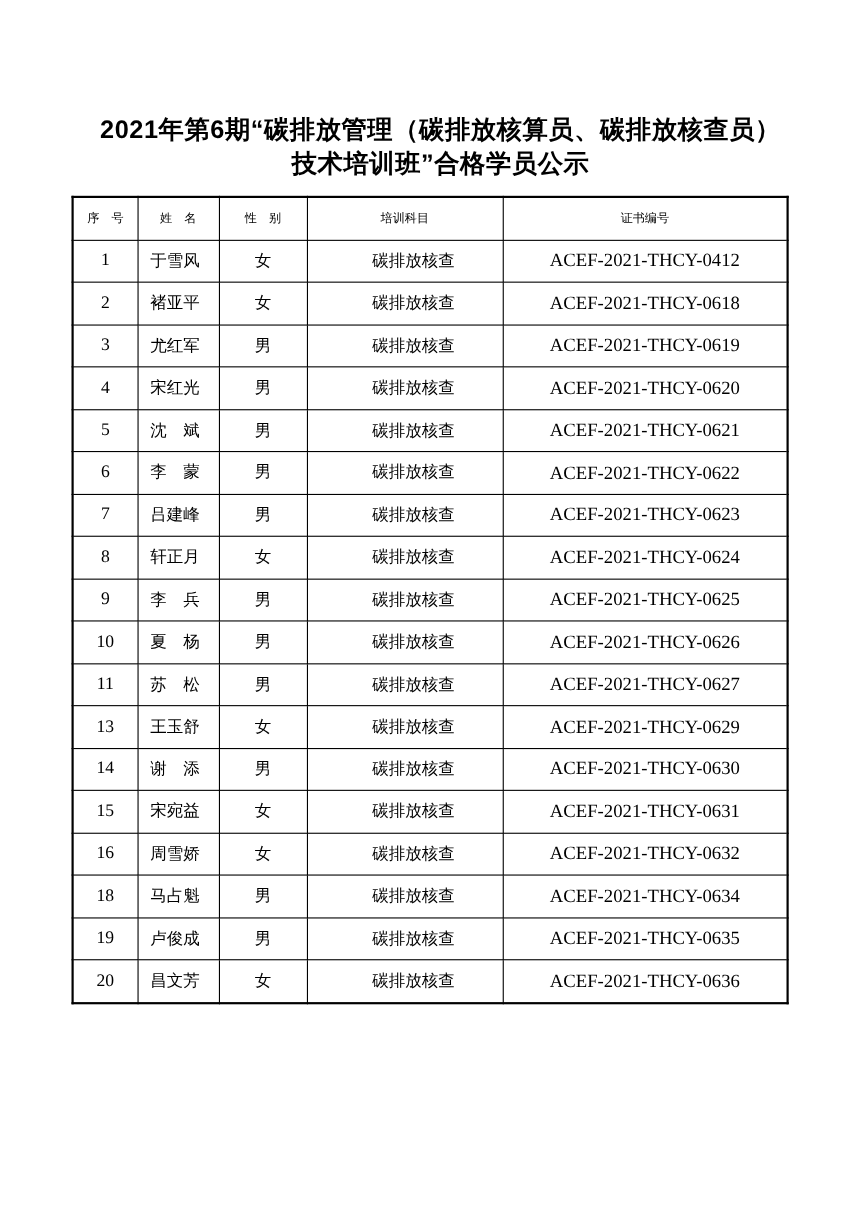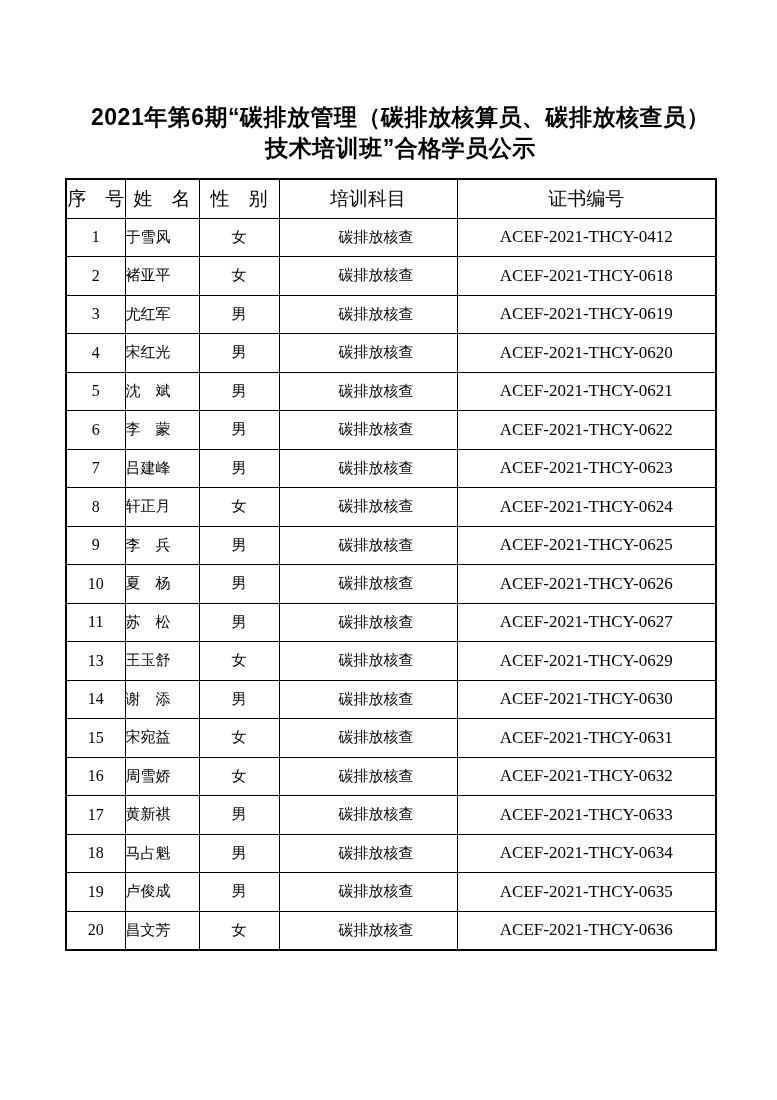--- a/index.html
+++ b/index.html
@@ -22,28 +22,28 @@
     position:absolute;top:178px;left:65px;width:650px;
     border-collapse:collapse;table-layout:fixed;
     border:2px solid #000;
   }
   .doc-table th,.doc-table td{
     border:1.5px solid #000;
     height:37.5px;padding:0;
     text-align:center;vertical-align:middle;
     font-weight:normal;overflow:hidden;
   }
-  .doc-table th{font-size:19px;}
+  .doc-table th{font-size:11px;}
   col.col-serial{width:59px;}
   col.col-name{width:74px;}
   col.col-gender{width:80px;}
   col.col-subject{width:178px;}
   col.col-cert{width:259px;}
   td.col-serial{font-size:16px;font-family:"Liberation Serif",serif;}
-  td.col-name{text-align:left;font-size:15px;}
+  td.col-name{text-align:left;padding-left:11px;font-size:15px;}
   td.col-gender{font-size:15px;}
   td.col-subject{font-size:15px;padding-left:16px;}
   td.col-cert{font-size:17px;font-family:"Liberation Serif",serif;}
 </style>
 </head>
 <body>
 
 <div class="page">
   <h1 class="title">
     <span class="title-line">2021年第6期“碳排放管理（碳排放核算员、碳排放核查员）</span>
@@ -167,27 +167,20 @@
           <td class="col-cert">ACEF-2021-THCY-0631</td>
         </tr>
         <tr>
           <td class="col-serial">16</td>
           <td class="col-name">周雪娇</td>
           <td class="col-gender">女</td>
           <td class="col-subject">碳排放核查</td>
           <td class="col-cert">ACEF-2021-THCY-0632</td>
         </tr>
         <tr>
-          <td class="col-serial">17</td>
-          <td class="col-name">黄新祺</td>
-          <td class="col-gender">男</td>
-          <td class="col-subject">碳排放核查</td>
-          <td class="col-cert">ACEF-2021-THCY-0633</td>
-        </tr>
-        <tr>
           <td class="col-serial">18</td>
           <td class="col-name">马占魁</td>
           <td class="col-gender">男</td>
           <td class="col-subject">碳排放核查</td>
           <td class="col-cert">ACEF-2021-THCY-0634</td>
         </tr>
         <tr>
           <td class="col-serial">19</td>
           <td class="col-name">卢俊成</td>
           <td class="col-gender">男</td>

